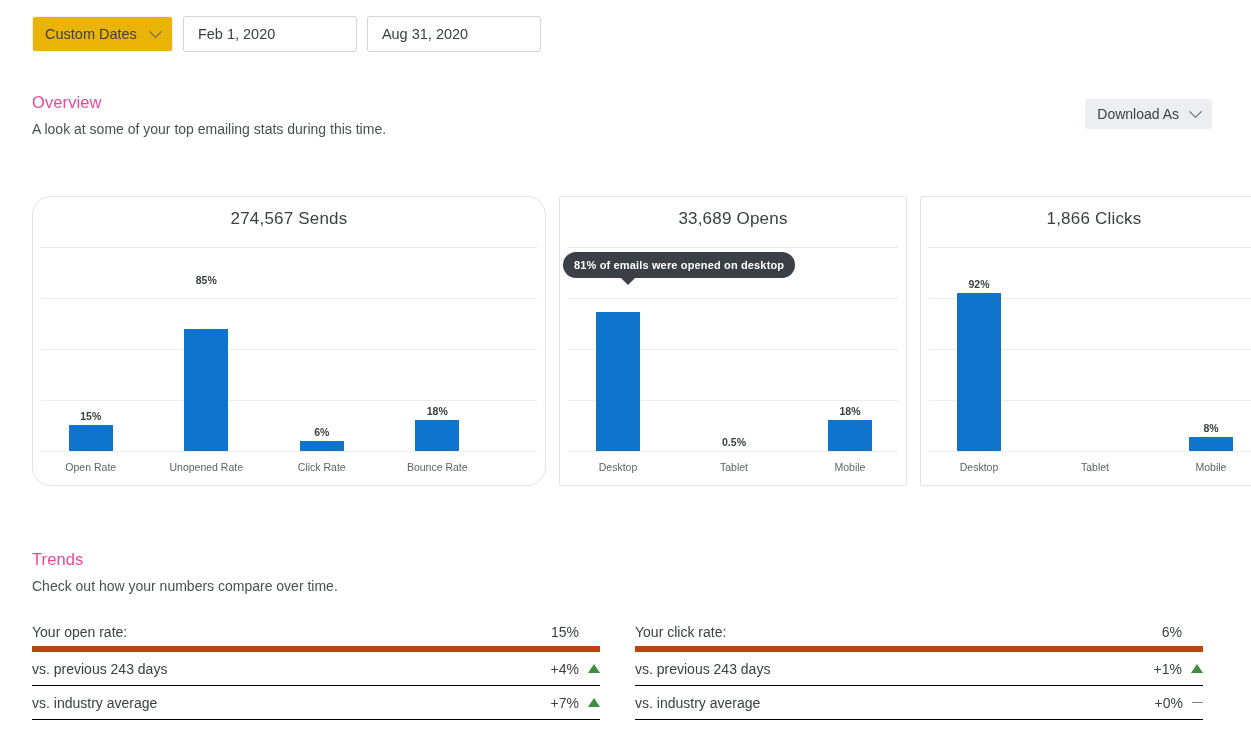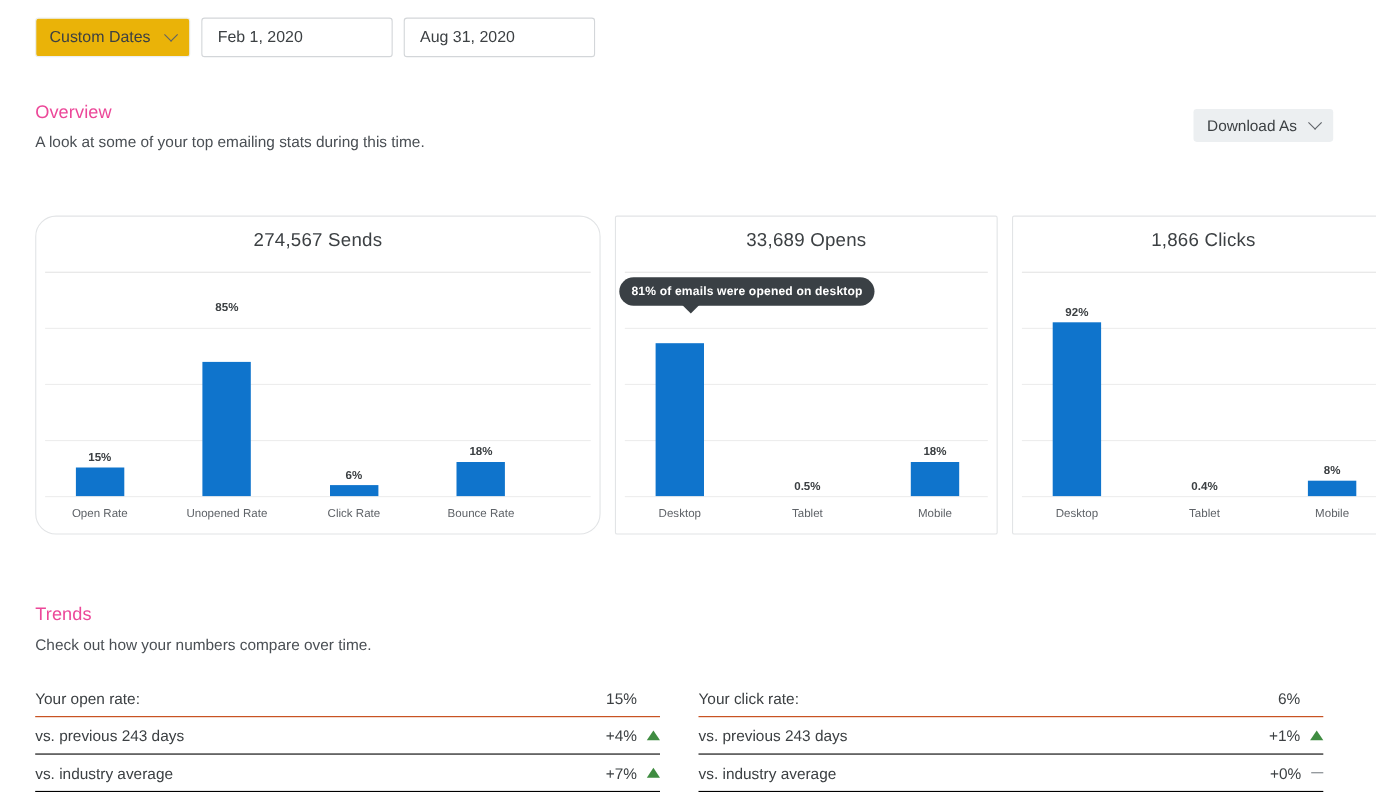--- a/index.html
+++ b/index.html
@@ -100,21 +100,21 @@
   .trends-head { position: absolute; left: 32px; top: 550px; }
   .trends-tables {
     position: absolute; left: 32px; top: 618px;
     display: flex; gap: 35px;
   }
   .ttable { width: 568px; }
   .trow {
     display: flex; align-items: center; justify-content: space-between;
     height: 34px; border-bottom: 1px solid #000000; font-size: 14px;
   }
-  .trow:first-child { border-bottom: 1px solid #c2410c; gap: 32px; }
+  .trow:first-child { border-bottom: 6px solid #c2410c; gap: 32px; }
   .trow .k { color: #3c4043; }
   .trow .v { display: flex; align-items: center; gap: 9px; color: #3c4043; }
   .tri-up {
     width: 0; height: 0; border-left: 6px solid transparent;
     border-right: 6px solid transparent; border-bottom: 9px solid #3f8c41;
   }
   .dash { width: 11px; height: 1.5px; background: #7c8287; }
   .spacer { width: 12px; }
 </style>
 </head>
@@ -205,24 +205,20 @@
         <div class="gridline" style="top: 209px;"></div>
         <div class="gridline" style="top: 158px;"></div>
         <div class="gridline" style="top: 107px;"></div>
         <div class="gridline" style="top: 56px;"></div>
         <div class="baseline" style="top: 5px;"></div>
         <div class="col" style="left: -2px; width: 120px; height: 209px;">
           <div class="bar-val">92%</div>
           <div class="bar" style="height: 158.24px; background: rgb(15, 116, 204);"></div>
         </div>
         <div class="cat-label" style="left: 58px; top: 219px;">Desktop</div>
-        <div class="col" style="left: 114px; width: 120px; height: 209px;">
-          <div class="bar-val">0.4%</div>
-          <div class="bar none" style="height: 0px; background: transparent;"></div>
-        </div>
         <div class="cat-label" style="left: 174px; top: 219px;">Tablet</div>
         <div class="col" style="left: 230px; width: 120px; height: 209px;">
           <div class="bar-val">8%</div>
           <div class="bar" style="height: 13.76px; background: rgb(15, 116, 204);"></div>
         </div>
         <div class="cat-label" style="left: 290px; top: 219px;">Mobile</div>
       </div>
   </div>
 
 </div>

